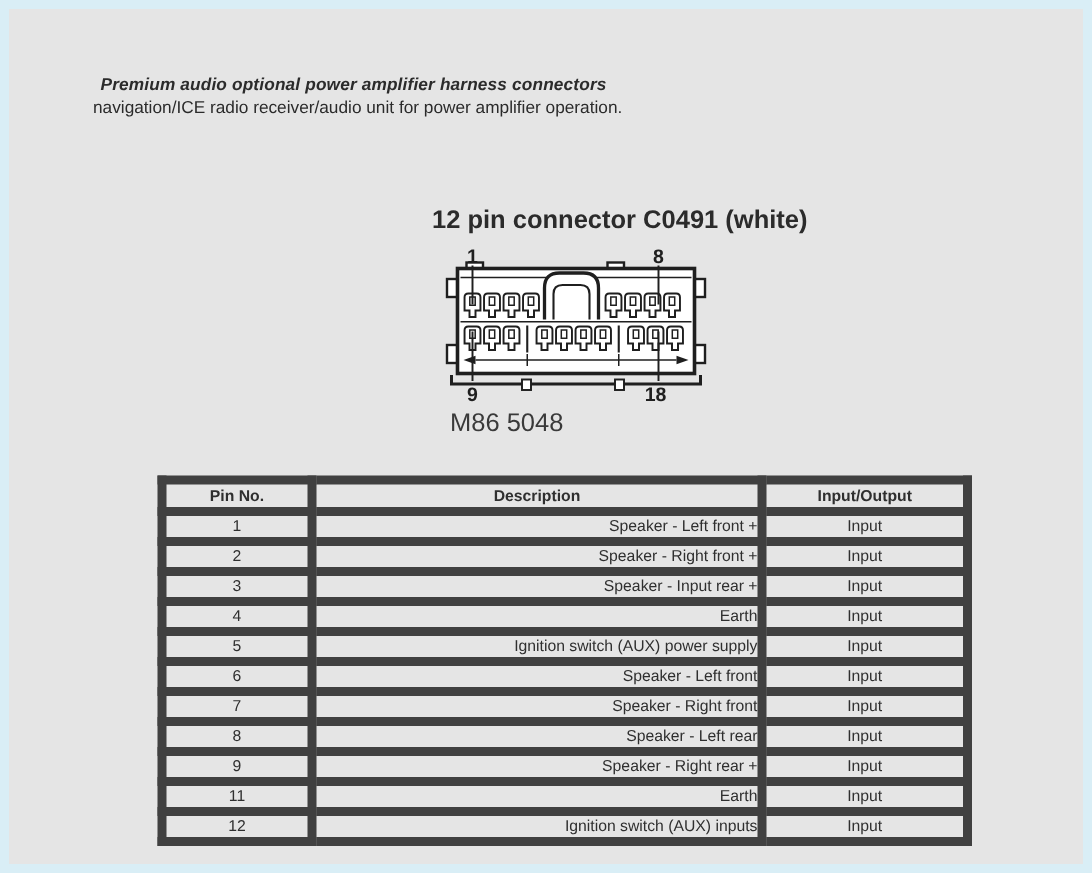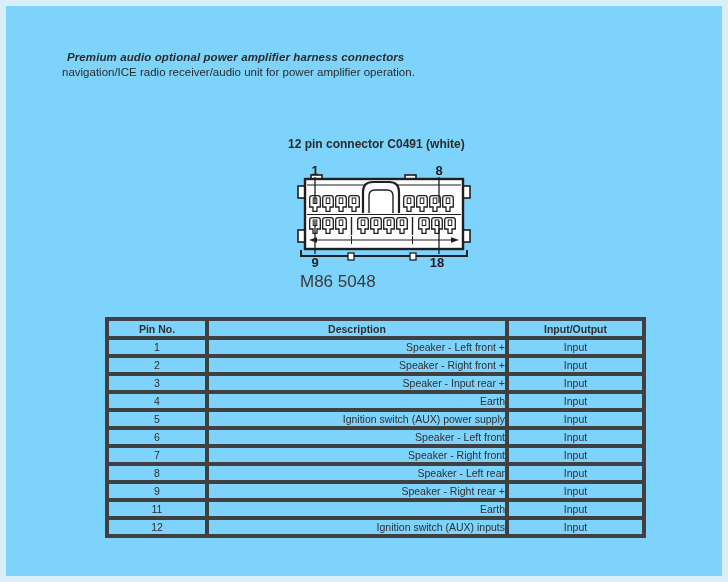--- a/index.html
+++ b/index.html
@@ -1,42 +1,42 @@
 <!DOCTYPE html>
 <html><head>
 <meta charset="utf-8">
 <style>
   html,body { margin:0; padding:0; background:#ffffff; }
   #page {
-    position:relative; width:728px; height:582px; background:#7dd3fc;
+    position:relative; width:728px; height:582px; background:#e5e5e5;
     font-family:"Liberation Sans", sans-serif; color:#2b2b2b; overflow:hidden;
   }
   
   #page::after {
     content:""; position:absolute; inset:0; pointer-events:none;
     box-shadow: inset 0 0 0 6px #d9eef6;
   }
 
   .text-block { position:absolute; left:62px; top:50px; width:628px;
     font-size:11.5px; line-height:15px; }
   .heading { font-weight:bold; font-style:italic; padding-left:5px; letter-spacing:.1px; }
 
   .diagram-title { position:absolute; left:288px; top:137px;
-    font-size:12px; font-weight:bold; white-space:nowrap; }
+    font-size:17px; font-weight:bold; white-space:nowrap; }
 
   svg.connector { position:absolute; left:293px; top:155px; }
 
   .m86-label { position:absolute; left:300px; top:272px; font-size:17px; color:#3a3a3a; }
 
   table.pin-table {
     position:absolute; left:105px; top:317px; width:537px;
     border-collapse:collapse; table-layout:fixed;
     font-size:10.5px; color:#2f2f2f; border:1.5px solid #4d4d4d;
   }
-  .pin-table th, .pin-table td { border:4px solid #404040; padding:0; }
+  .pin-table th, .pin-table td { border:6px solid #404040; padding:0; }
   .pin-table th { height:15px; font-weight:bold; text-align:center; }
   .pin-table td { height:14px; text-align:center; }
   .pin-table td.desc { text-align:right; padding-left:8px; }
   .col-pin  { width:100px; }
   .col-desc { width:300px; }
   .col-io   { width:137px; }
 
   .watermark { position:absolute; left:28px; top:521px;
     font-size:29px; font-weight:bold; letter-spacing:.5px; }
 </style>

